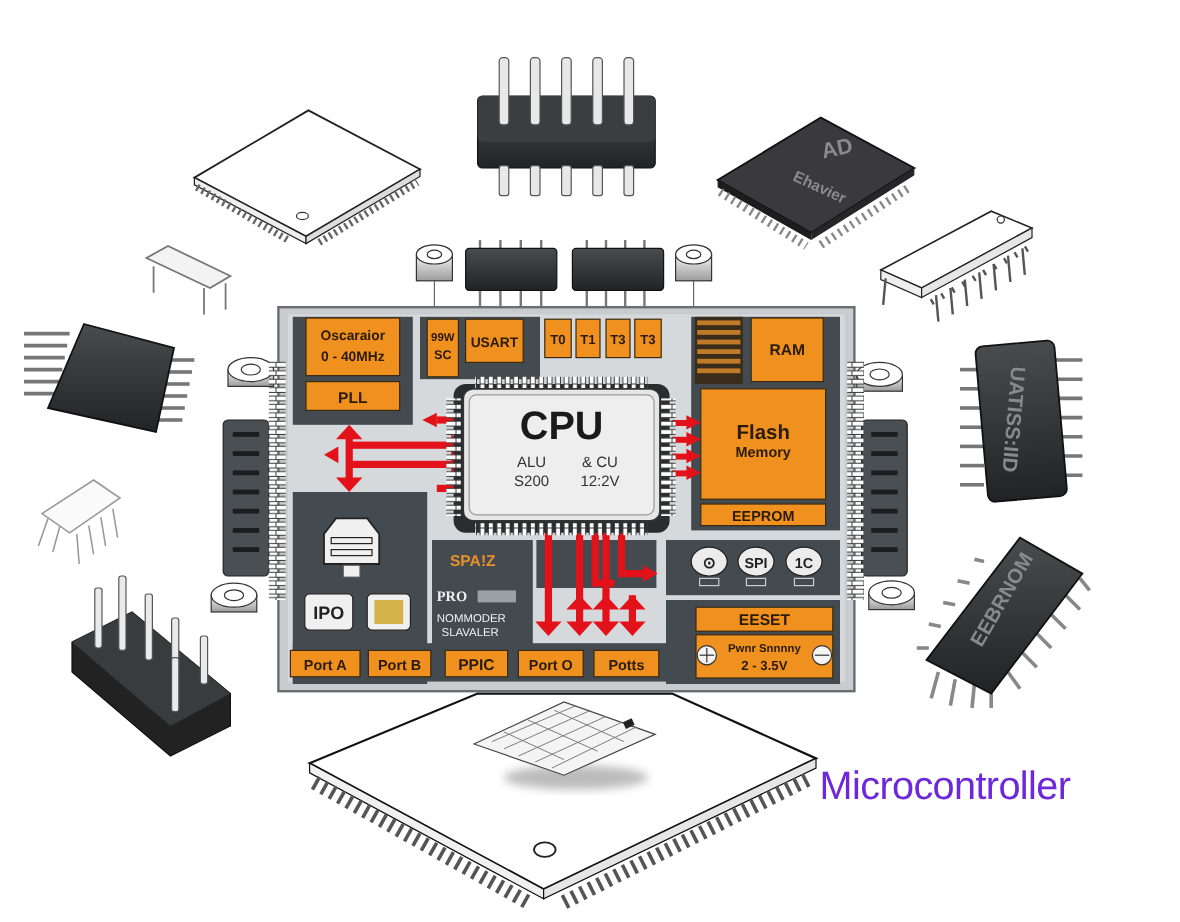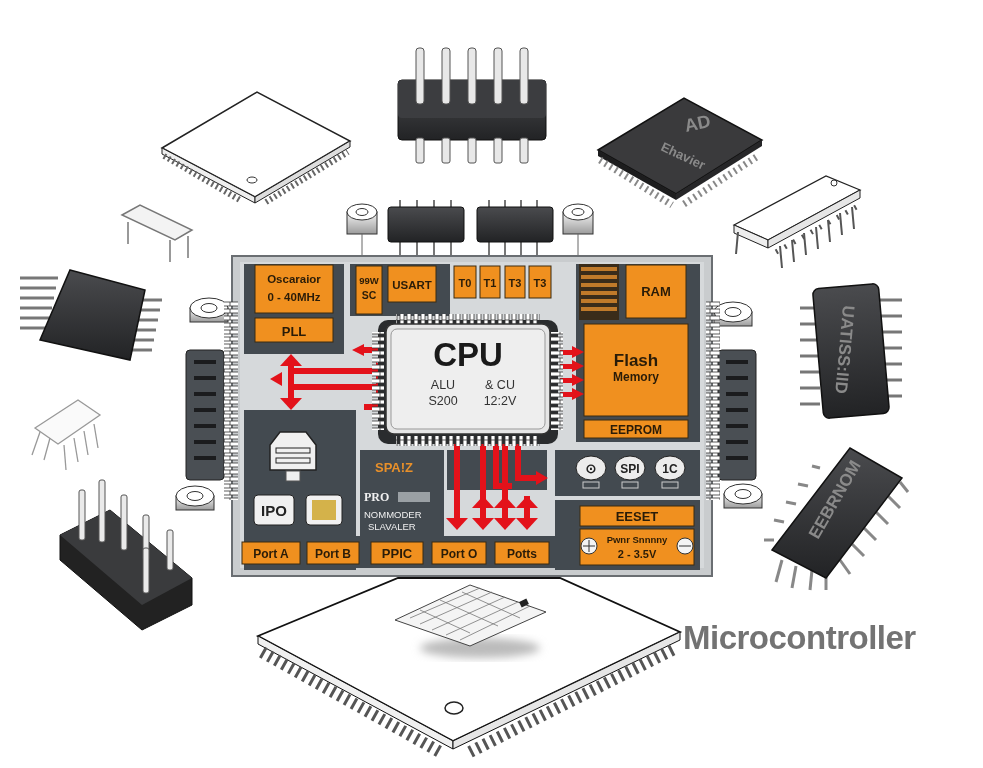--- a/index.html
+++ b/index.html
@@ -1,20 +1,20 @@
 <!DOCTYPE html>
 <html><head>
 <meta charset="utf-8">
 <style>
   html,body{margin:0;padding:0;background:#ffffff;}
   body{width:983px;height:768px;position:relative;overflow:hidden;font-family:"Liberation Sans",sans-serif;}
   svg{position:absolute;left:0;top:0;}
   .lbl{font-family:"Liberation Sans",sans-serif;font-weight:bold;fill:#2a1c08;}
   .chiplbl{font-family:"Liberation Sans",sans-serif;font-weight:bold;fill:#8a8a8a;}
-  .title{position:absolute;left:683px;top:619px;font-family:"Liberation Sans",sans-serif;font-weight:bold;font-size:33px;color:#737373;letter-spacing:-0.5px;}
+  .title{position:absolute;left:683px;top:636px;font-family:"Liberation Sans",sans-serif;font-weight:normal;font-size:33px;color:#6d28d9;letter-spacing:-0.5px;}
 </style>
 </head>
 <body>
 
 <svg width="983" height="768" viewBox="0 0 983 768">
   <defs>
     <linearGradient id="gDark" x1="0" y1="0" x2="0" y2="1">
       <stop offset="0" stop-color="#4a4b4e"></stop>
       <stop offset="1" stop-color="#222325"></stop>
     </linearGradient>

